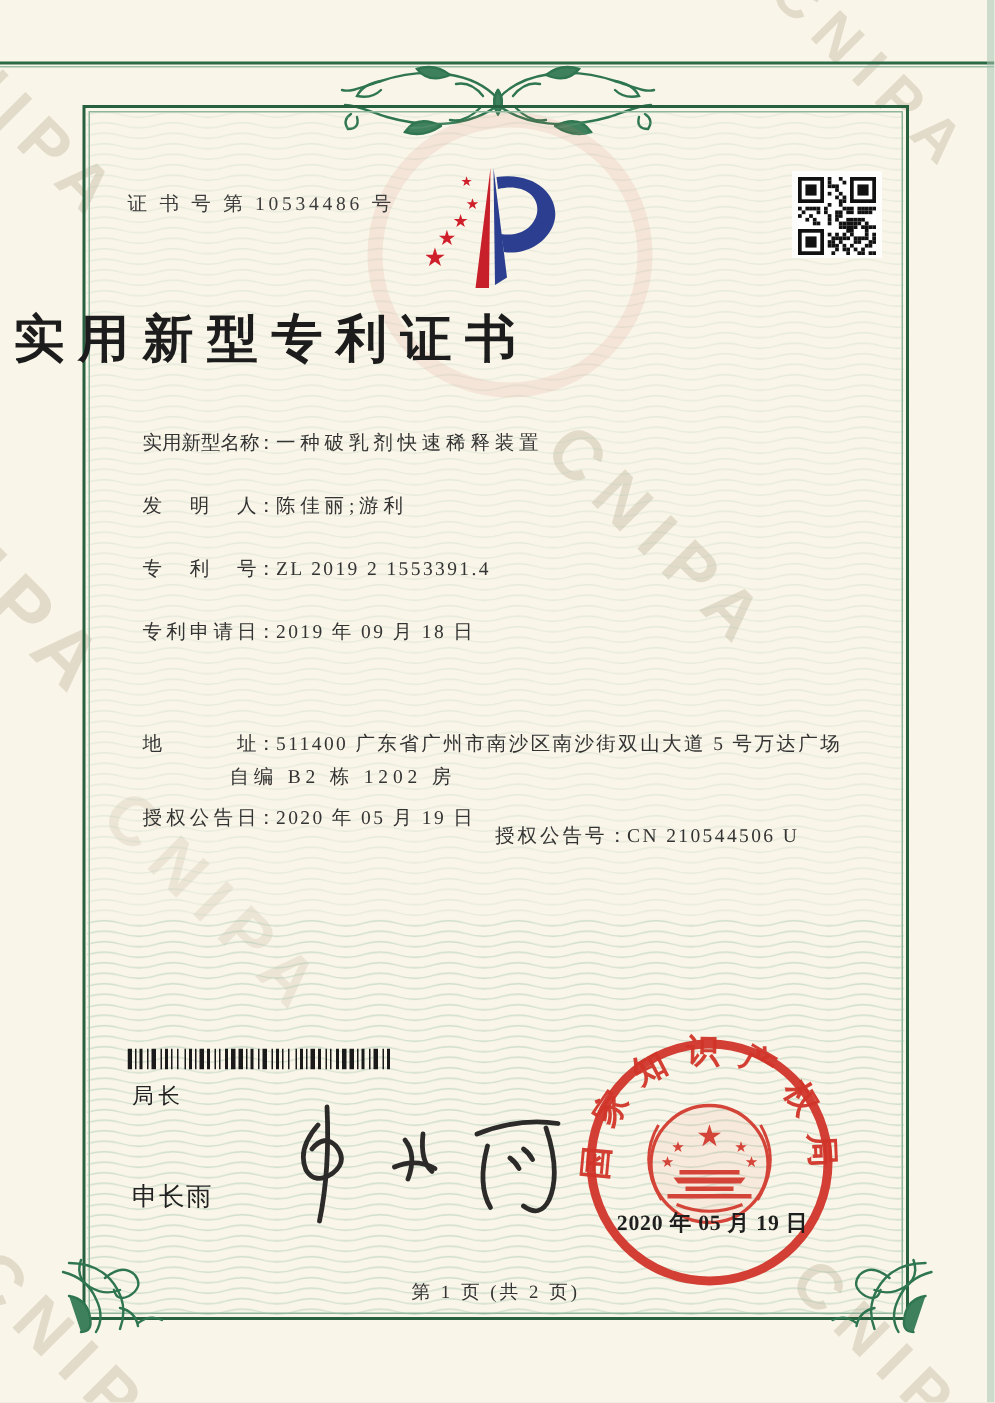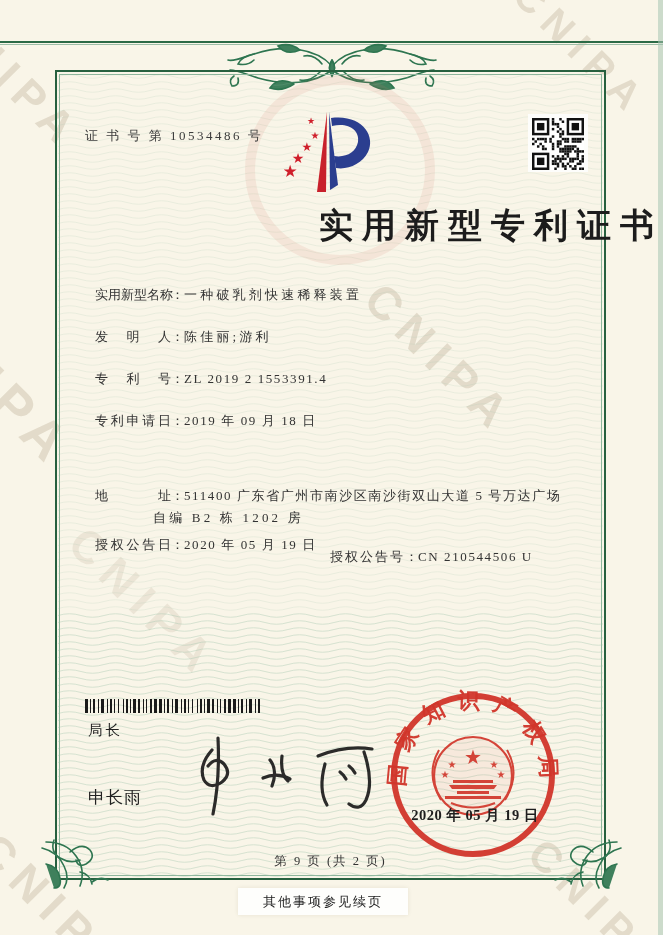--- a/index.html
+++ b/index.html
@@ -17,21 +17,21 @@
   }
   
   .topline{position:absolute;left:0;top:41px;width:663px;height:2px;background:#2c6a46;}
   .topline2{position:absolute;left:0;top:44px;width:663px;height:1px;background:#9dbfa8;}
   .edge-strip{position:absolute;left:658px;top:0;width:5px;height:935px;background:#a8c5b2;opacity:.55;}
   .frame{position:absolute;left:55px;top:70px;width:551px;height:810px;border:2px solid #27603f;box-sizing:border-box;}
   .frame::before{content:"";position:absolute;inset:2px;border:1px solid #8cb59b;}
   .pink-ring{position:absolute;left:245px;top:75px;width:170px;height:170px;border:10px solid rgba(217,125,108,0.13);border-radius:50%;}
   
   .certno{position:absolute;left:85px;top:112px;font-size:13px;letter-spacing:2.5px;color:#3c3c3c;margin-top:15px;}
-  .title{position:absolute;left:0;right:0;top:203px;text-align:right;font-size:34px;font-weight:600;letter-spacing:9px;text-indent:9px;color:#1c1c1c;}
+  .title{position:absolute;left:0;right:0;top:203px;text-align:left;font-size:34px;font-weight:600;letter-spacing:9px;text-indent:9px;color:#1c1c1c;}
   .qrbox{position:absolute;left:528px;top:114px;width:60px;height:58px;background:#fdfdfb;}
   
   .frow{position:absolute;left:95px;font-size:13px;white-space:nowrap;color:#333;}
   .flabel{display:inline-block;width:76px;text-align:justify;text-align-last:justify;vertical-align:top;}
   .fcolon{display:inline-block;width:13px;}
   .fvalue{letter-spacing:3.2px;}
   .fvalue.num{letter-spacing:1.6px;}
   .addr2{margin-left:58px;margin-top:4px;letter-spacing:3.2px;}
   .grant2{position:absolute;left:235px;top:0;margin-top:12px;}
   .grant2 .glabel{letter-spacing:2px;}
@@ -371,16 +371,15 @@
         <rect x="72" y="105" width="32" height="3"></rect>
         <rect x="60" y="110" width="56" height="3"></rect>
       </g>
       <path d="M54,64 q-14,24 2,50" stroke="#d1352a" stroke-width="2" fill="none"></path>
       <path d="M122,64 q14,24 -2,50" stroke="#d1352a" stroke-width="2" fill="none"></path>
       <path d="M66,117 q22,9 44,0" stroke="#d1352a" stroke-width="2" fill="none"></path>
     </g>
   </svg>
   <div class="sealdate">2020 年 05 月 19 日</div>
 
-  <div class="pagenum">第 9 页 (共 2 页)</div>
-  <div class="footer">其他事项参见续页</div>
+  <div class="pagenum">第 1 页 (共 2 页)</div>
 
 </div>
 
 </body></html>

